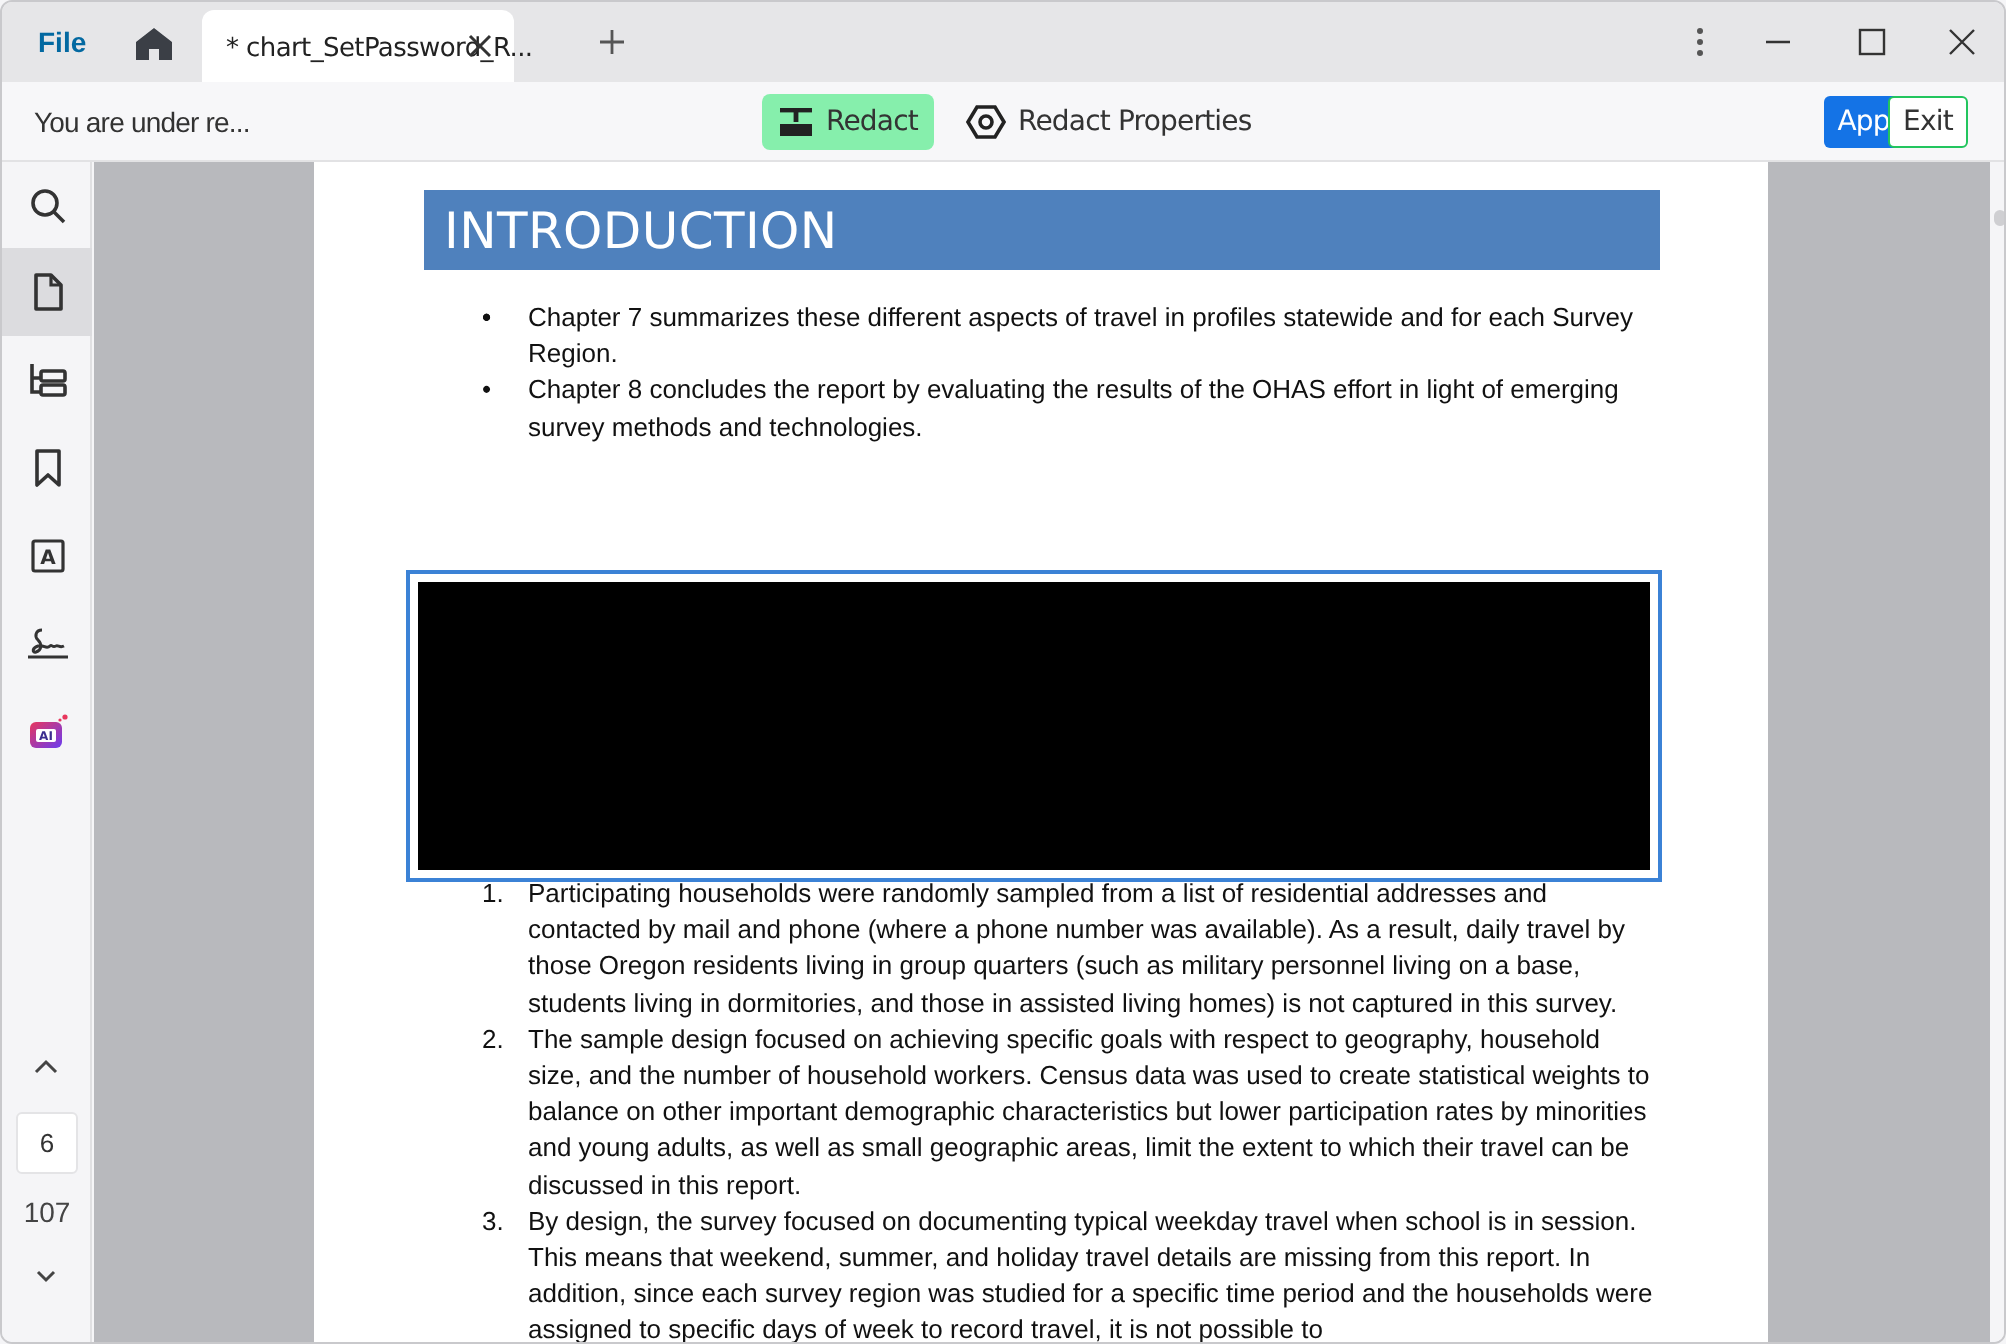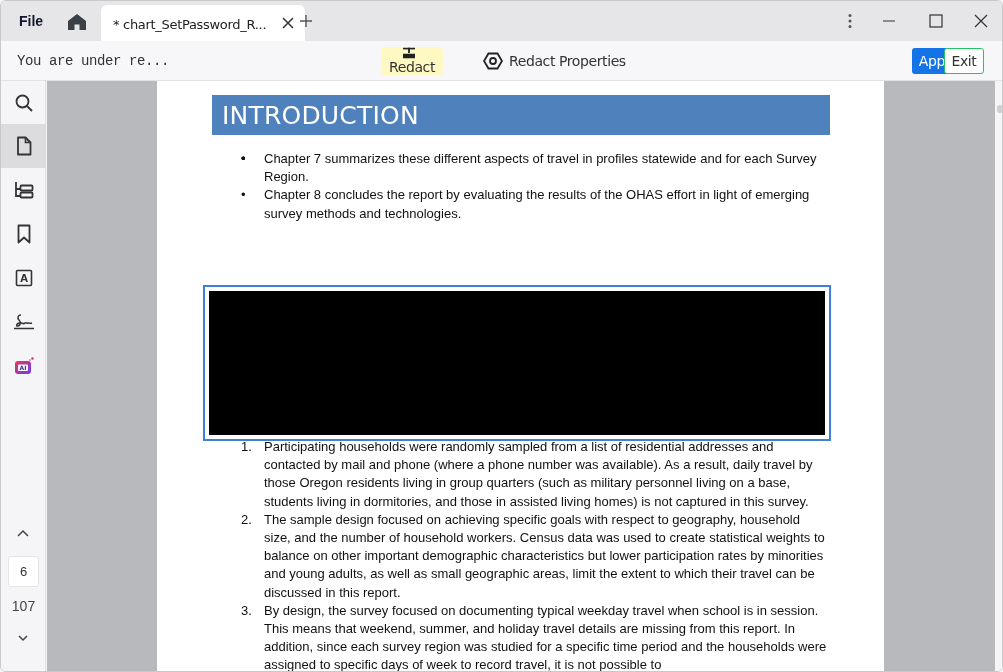--- a/index.html
+++ b/index.html
@@ -15,56 +15,56 @@
       border: 1px solid #c9c9cc; border-radius: 6px; overflow: hidden;
       background: #f5f5f7;
     }
     
     .tabbar {
       position: absolute; left: 0; top: 0; width: 100%; height: 40px;
       background: #e6e6e8;
     }
     .file-menu {
       position: absolute; left: 18px; top: 12px; font-size: 14px; font-weight: bold;
-      color: #0f172a; cursor: default;
+      color: #0369a1; cursor: default;
     }
     .home-btn {
       position: absolute; left: 64px; top: 10px; width: 24px; height: 22px;
       display: flex; align-items: center; justify-content: center;
     }
     .tab {
-      position: absolute; left: 100px; top: 4px; width: 204px; height: 36px;
+      position: absolute; left: 100px; top: 4px; width: 156px; height: 36px;
       background: #ffffff; border-radius: 6px 6px 0 0;
     }
     .tab-title {
       position: absolute; left: 12px; top: 12px; font-size: 13px; color: #222;
       white-space: nowrap; font-family: "DejaVu Sans", sans-serif; letter-spacing: -0.3px;
     }
     .tab-close {
       position: absolute; right: 10px; top: 11px; width: 14px; height: 14px;
     }
     .new-tab {
       position: absolute; left: 298px; top: 13px; width: 14px; height: 14px;
     }
     .win-ctrl { position: absolute; top: 12px; width: 16px; height: 16px; }
     
     .toolbar {
       position: absolute; left: 0; top: 40px; width: 100%; height: 40px;
       background: #f7f7f9; border-bottom: 1px solid #e2e2e4;
     }
     .status-text {
       position: absolute; left: 16px; top: 12px; font-size: 14px; color: #333;
-      font-family: Liberation Mono, monospace; letter-spacing: -0.4px;
+      font-family: Liberation Sans, sans-serif; letter-spacing: -0.4px;
     }
     .tool-btn {
       position: absolute; top: 6px; height: 28px; border-radius: 4px;
       display: flex; align-items: center; padding: 0 8px; font-size: 14px; color: #333;
       font-family: "DejaVu Sans", sans-serif; letter-spacing: -0.4px;
     }
-    .tool-btn.active { background: #fef9c3; flex-direction: column; }
+    .tool-btn.active { background: #86efac; }
     .tool-btn svg { margin-right: 6px; }
     .apply-btn {
       position: absolute; left: 881px; top: 7px; width: 51px; height: 26px;
       background: #1473e6; color: #fff; border-radius: 3px; font-size: 14px;
       display: flex; align-items: center; justify-content: center;
       font-family: "DejaVu Sans", sans-serif; letter-spacing: -0.4px; margin-left: 30px;
     }
     .exit-btn {
       position: absolute; left: 943px; top: 7px; width: 40px; height: 26px;
       background: #fff; color: #333; border: 1px solid #22c55e; border-radius: 3px; font-size: 14px;

